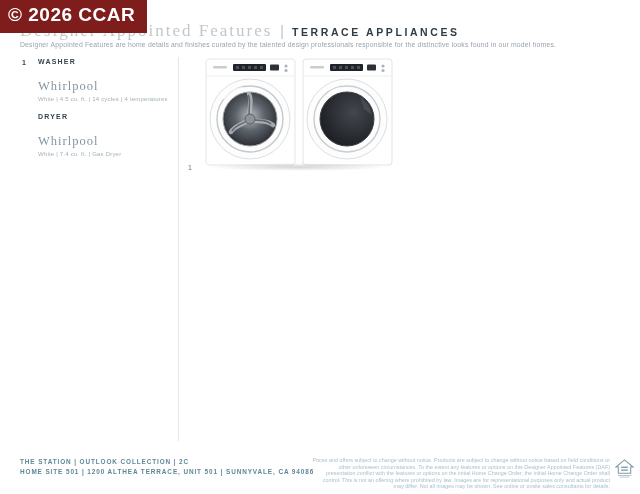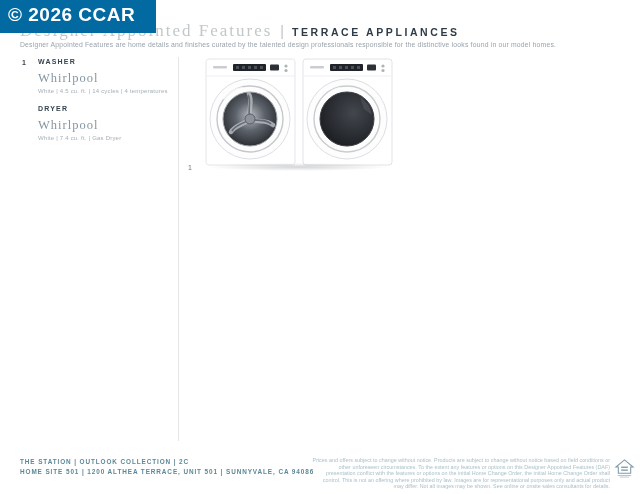--- a/index.html
+++ b/index.html
@@ -6,22 +6,22 @@
   html,body { width:640px; height:494px; }
   body {
     font-family:"Liberation Sans", sans-serif;
     background:#ffffff;
     position:relative;
     overflow:hidden;
   }
   
   .badge {
     position:absolute; left:0; top:0; z-index:5;
-    background:#0369a1; color:#fff;
-    padding:4px 21px 7px 8px;
+    background:#7f1d1d; color:#fff;
+    padding:4px 12px 7px 8px;
     font-size:19px; font-weight:bold; letter-spacing:.5px;
     font-family:"Liberation Sans", sans-serif;
   }
   
   .header { position:absolute; left:20px; top:21px; display:flex; align-items:baseline; white-space:nowrap; }
   .title-serif {
     font-family:"Liberation Serif", serif;
     font-size:17px; letter-spacing:2px; color:#c3c7ca; font-weight:normal;
   }
   .title-sep { font-size:14px; color:#b9c2c8; margin:0 8px; }
@@ -33,21 +33,21 @@
     font-size:6.8px; color:#99a3ab; letter-spacing:.2px;
   }
   
   .features { position:absolute; left:22px; top:58px; width:152px; }
   .feat-row { display:flex; }
   .feat-num { width:16px; font-size:7px; font-weight:bold; color:#364450; padding-top:1px; }
   .feat-body { flex:1; }
   .feat-cat { font-size:7px; font-weight:bold; letter-spacing:1.2px; color:#364450; }
   .feat-brand {
     font-family:"Liberation Serif", serif;
-    font-size:12.5px; letter-spacing:1px; color:#8596a1; margin-top:6px;
+    font-size:12.5px; letter-spacing:1px; color:#8596a1; margin-top:14px;
   }
   .feat-details { font-size:6px; color:#a3b0b8; margin-top:2px; letter-spacing:.2px; }
   .feat-gap { height:11px; }
   
   .vdivider { position:absolute; left:178px; top:57px; width:1px; height:384px; background:#e4e6e8; }
   
   .photo { position:absolute; left:203px; top:57px; width:192px; height:120px; }
   .machines { display:flex; gap:2px; }
   .photo-shadow {
     position:absolute; left:4px; top:106px; width:182px; height:8px;

